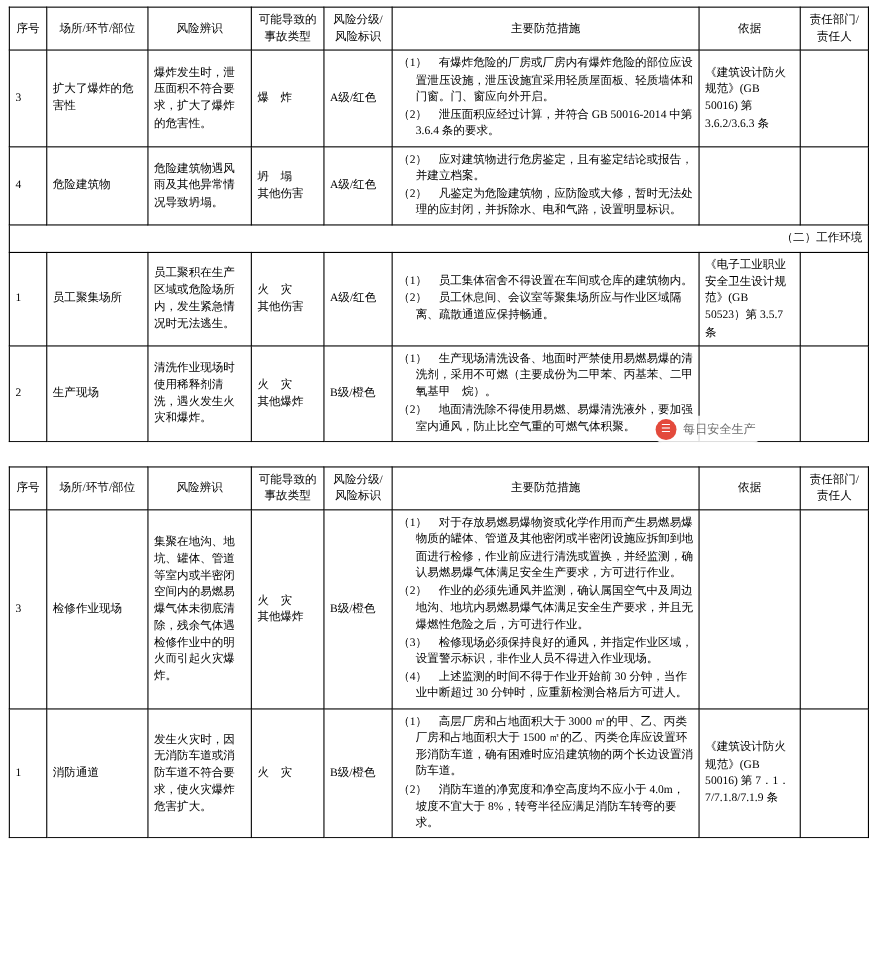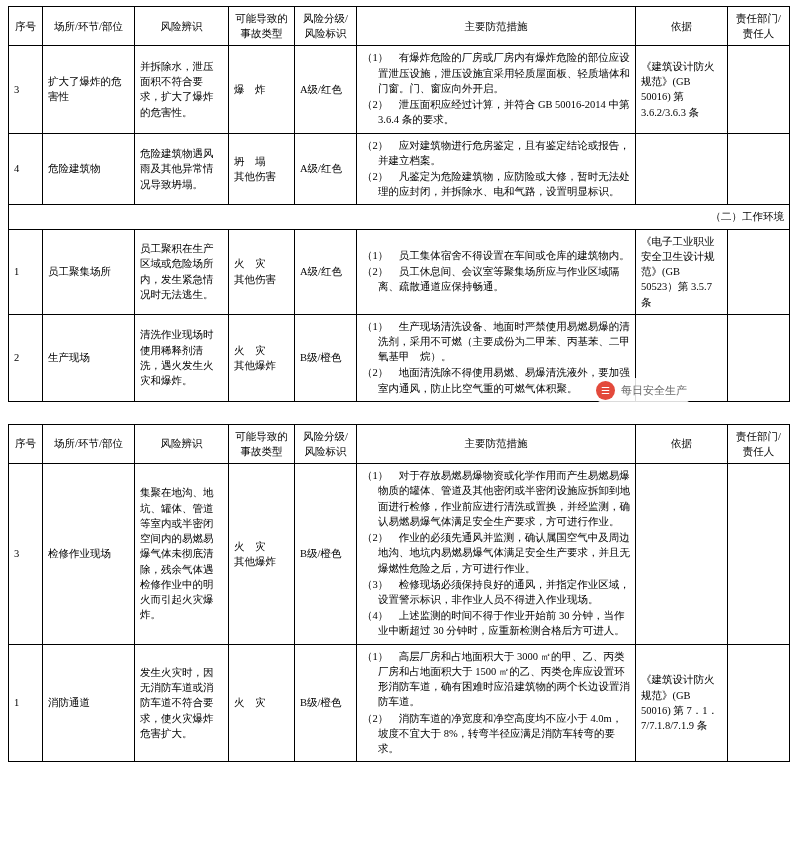--- a/index.html
+++ b/index.html
@@ -107,21 +107,21 @@
         <th>
           <div>责任部门/</div>
           <div>责任人</div>
         </th>
       </tr>
     </thead>
     <tbody>
       <tr>
         <td>3</td>
         <td>扩大了爆炸的危害性</td>
-        <td>并拆除水，泄压面积不符合要求，扩大了爆炸的危害性。</td>
+        <td>爆炸发生时，泄压面积不符合要求，扩大了爆炸的危害性。</td>
         <td>爆　炸</td>
         <td>A级/红色</td>
         <td class="meas">
           <span class="item">（1）　有爆炸危险的厂房或厂房内有爆炸危险的部位应设置泄压设施，泄压设施宜采用轻质屋面板、轻质墙体和门窗。门、窗应向外开启。</span>
           <span class="item">（2）　泄压面积应经过计算，并符合 GB 50016-2014 中第 3.6.4 条的要求。</span>
         </td>
         <td>《建筑设计防火规范》(GB 50016) 第 3.6.2/3.6.3 条</td>
         <td></td>
       </tr>
       <tr>

